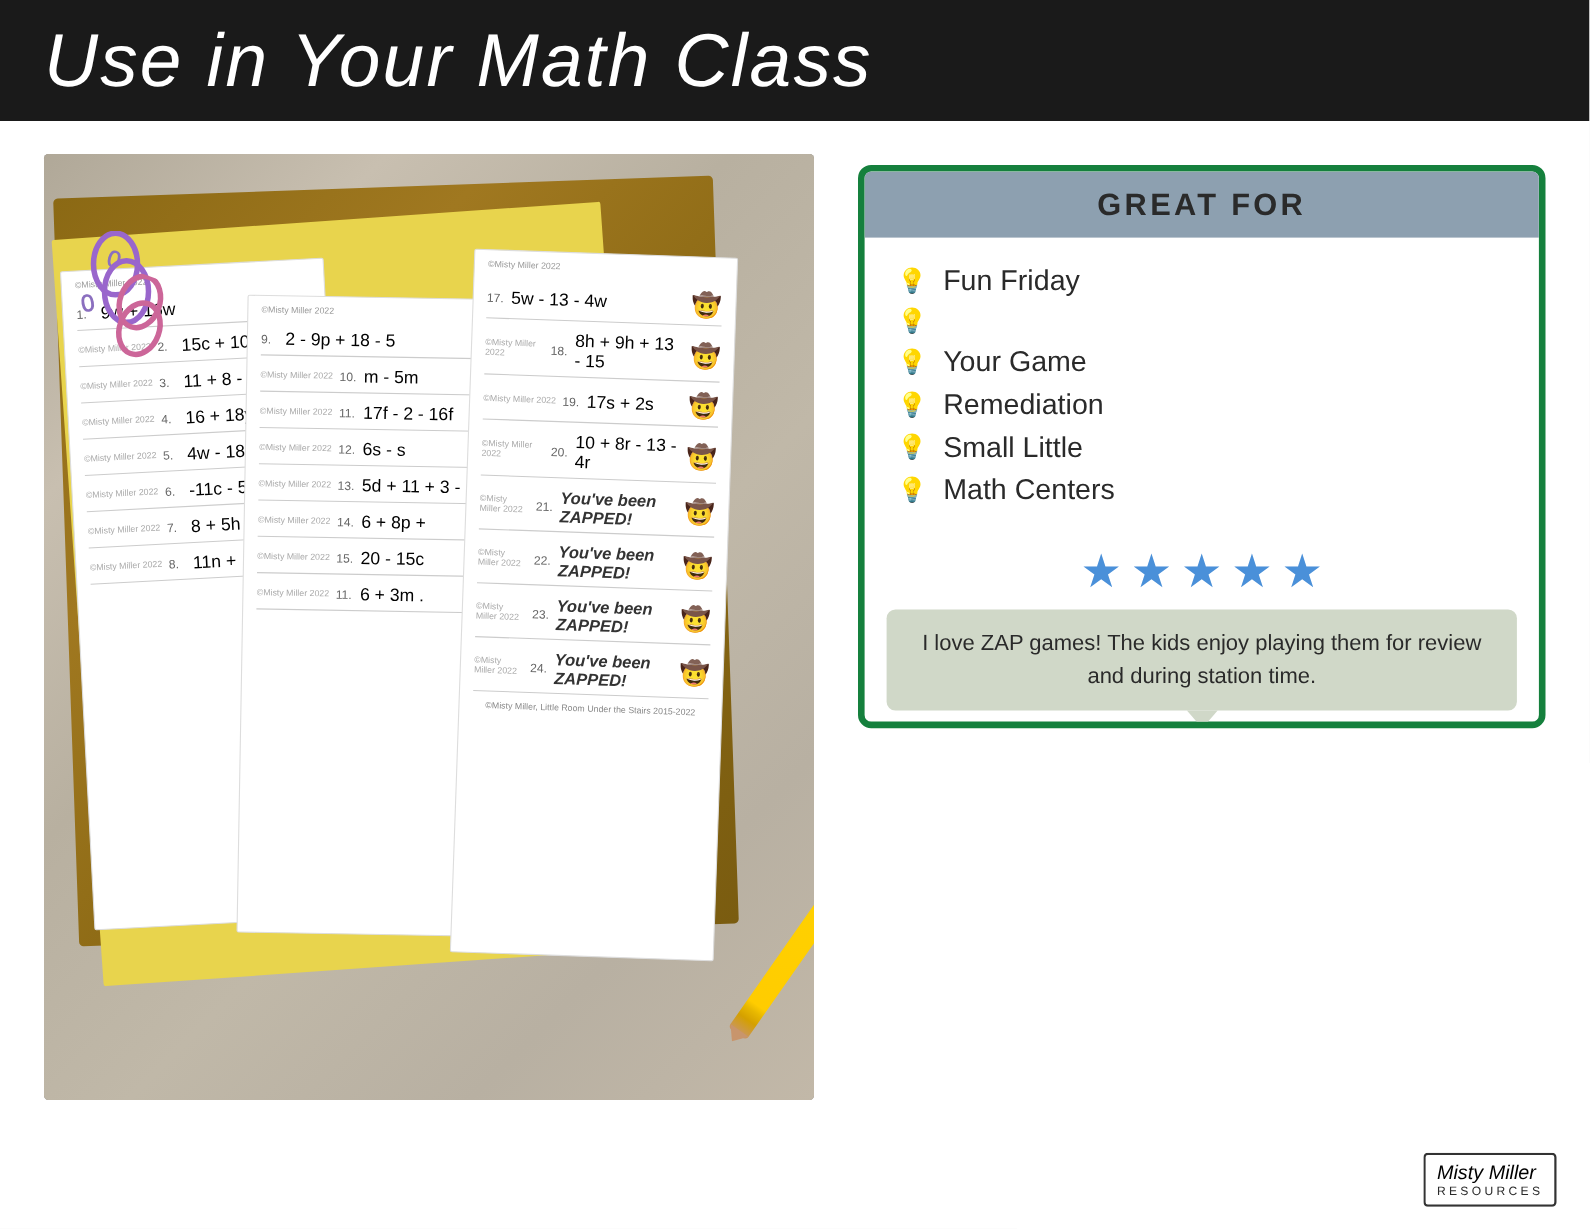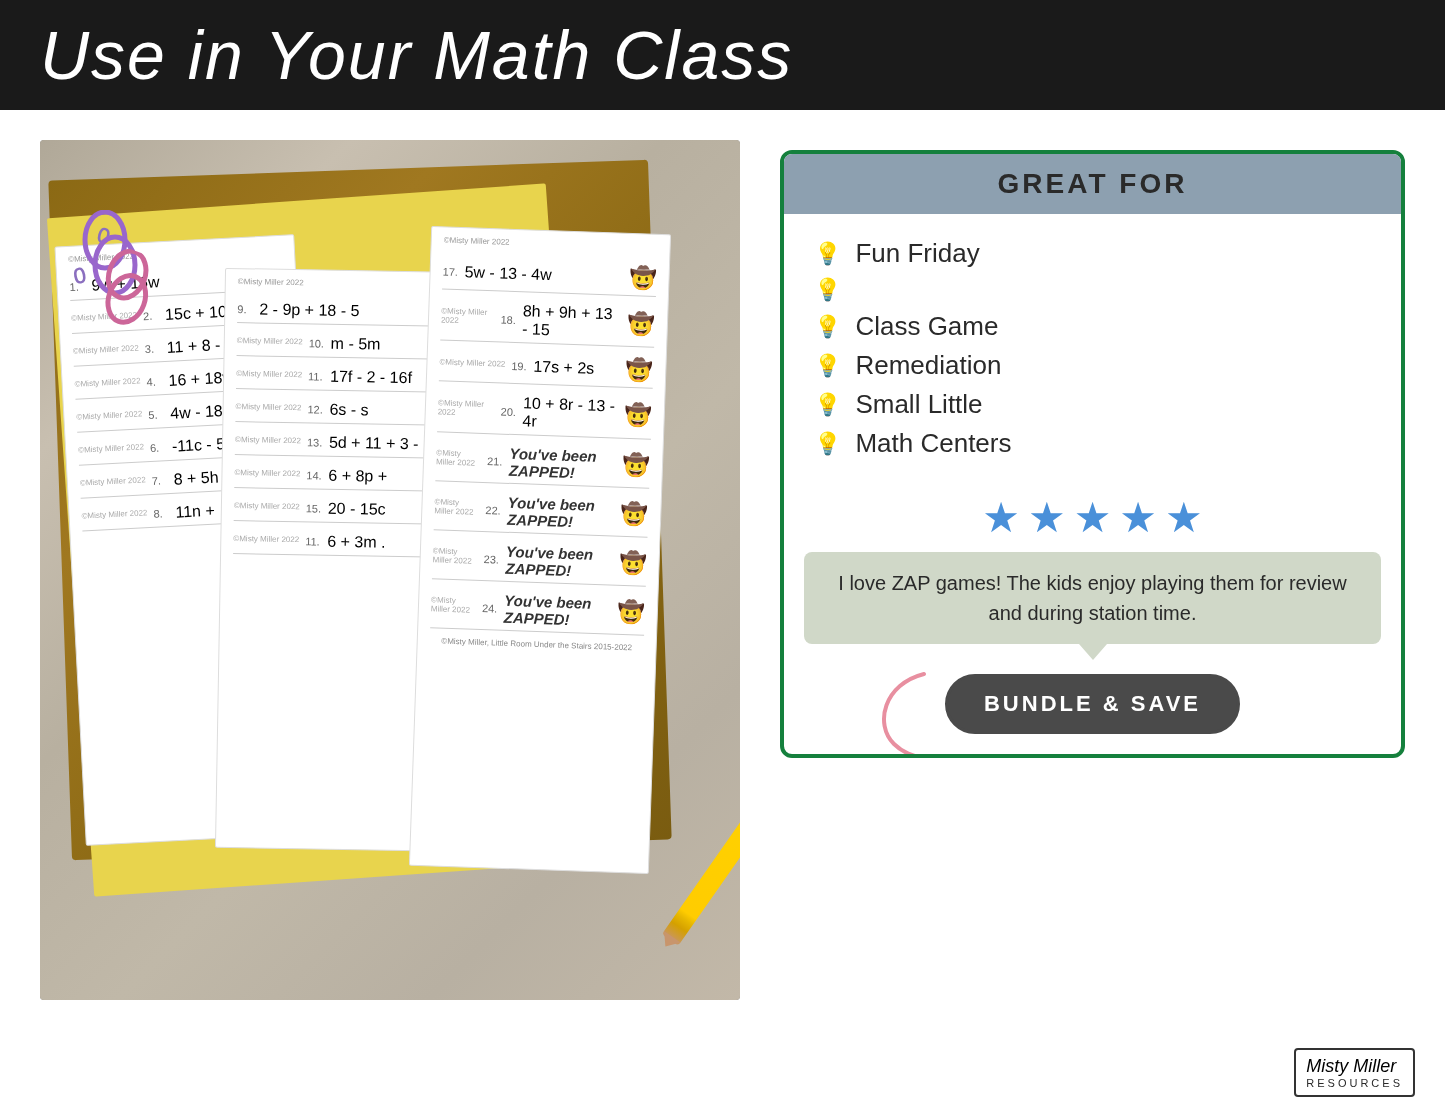--- a/index.html
+++ b/index.html
@@ -209,21 +209,21 @@
     .right-panel {
       flex: 1;
       display: flex;
       flex-direction: column;
       gap: 20px;
       padding-top: 10px;
     }
 
     
     .great-for-box {
-      border: 4px solid #15803d;
+      border: 6px solid #15803d;
       border-radius: 12px;
       overflow: hidden;
       background: white;
     }
 
     .great-for-header {
       background: #8da0b0;
       padding: 14px 20px;
       text-align: center;
     }
@@ -522,21 +522,21 @@
       <ul class="great-for-list">
         <li>
           <span class="lightbulb-icon">💡</span>
           <span>Fun Friday</span>
         </li>
         <li>
           <span class="lightbulb-icon">💡</span>
         </li>
         <li>
           <span class="lightbulb-icon">💡</span>
-          <span>Class Game</span>
+          <span>Your Game</span>
         </li>
         <li>
           <span class="lightbulb-icon">💡</span>
           <span>Remediation</span>
         </li>
         <li>
           <span class="lightbulb-icon">💡</span>
           <span>Small Little</span>
         </li>
         <li>
@@ -550,28 +550,20 @@
         <span class="star">★</span>
         <span class="star">★</span>
         <span class="star">★</span>
         <span class="star">★</span>
       </div>
 
       <div class="review-box">
         <p class="review-text">I love ZAP games! The kids enjoy playing them for review and during station time.</p>
       </div>
 
-      <div class="bundle-area">
-        <button class="bundle-button">BUNDLE &amp; SAVE</button>
-
-        <svg style="position:absolute;bottom:-30px;left:80px;z-index:5;" width="120" height="120">
-          <path d="M 60 10 C 20 20, 10 60, 30 80 C 50 100, 80 90, 70 110" fill="none" stroke="#e88fa0" stroke-width="4" stroke-linecap="round"></path>
-          <path d="M 62 105 L 70 115 L 78 108" fill="none" stroke="#e88fa0" stroke-width="4" stroke-linecap="round" stroke-linejoin="round"></path>
-        </svg>
-      </div>
 
     </div>
 
   </div>
 </div>
 
 <div style="position:fixed;bottom:20px;right:30px;">
   <div class="brand-box">
     <div class="brand-name">Misty Miller</div>
     <div class="brand-sub">RESOURCES</div>

